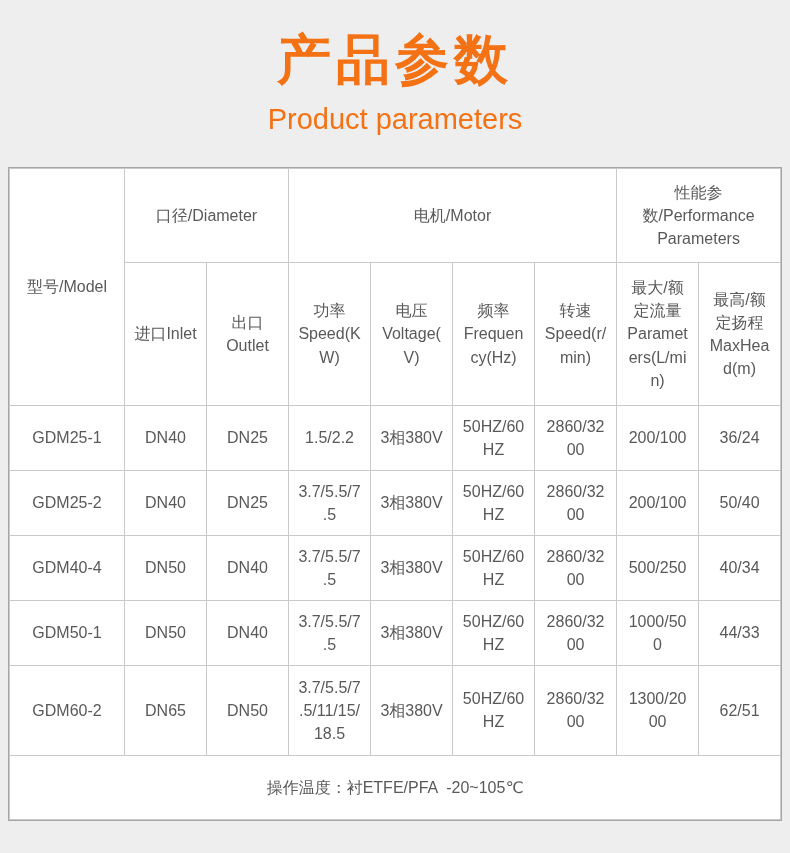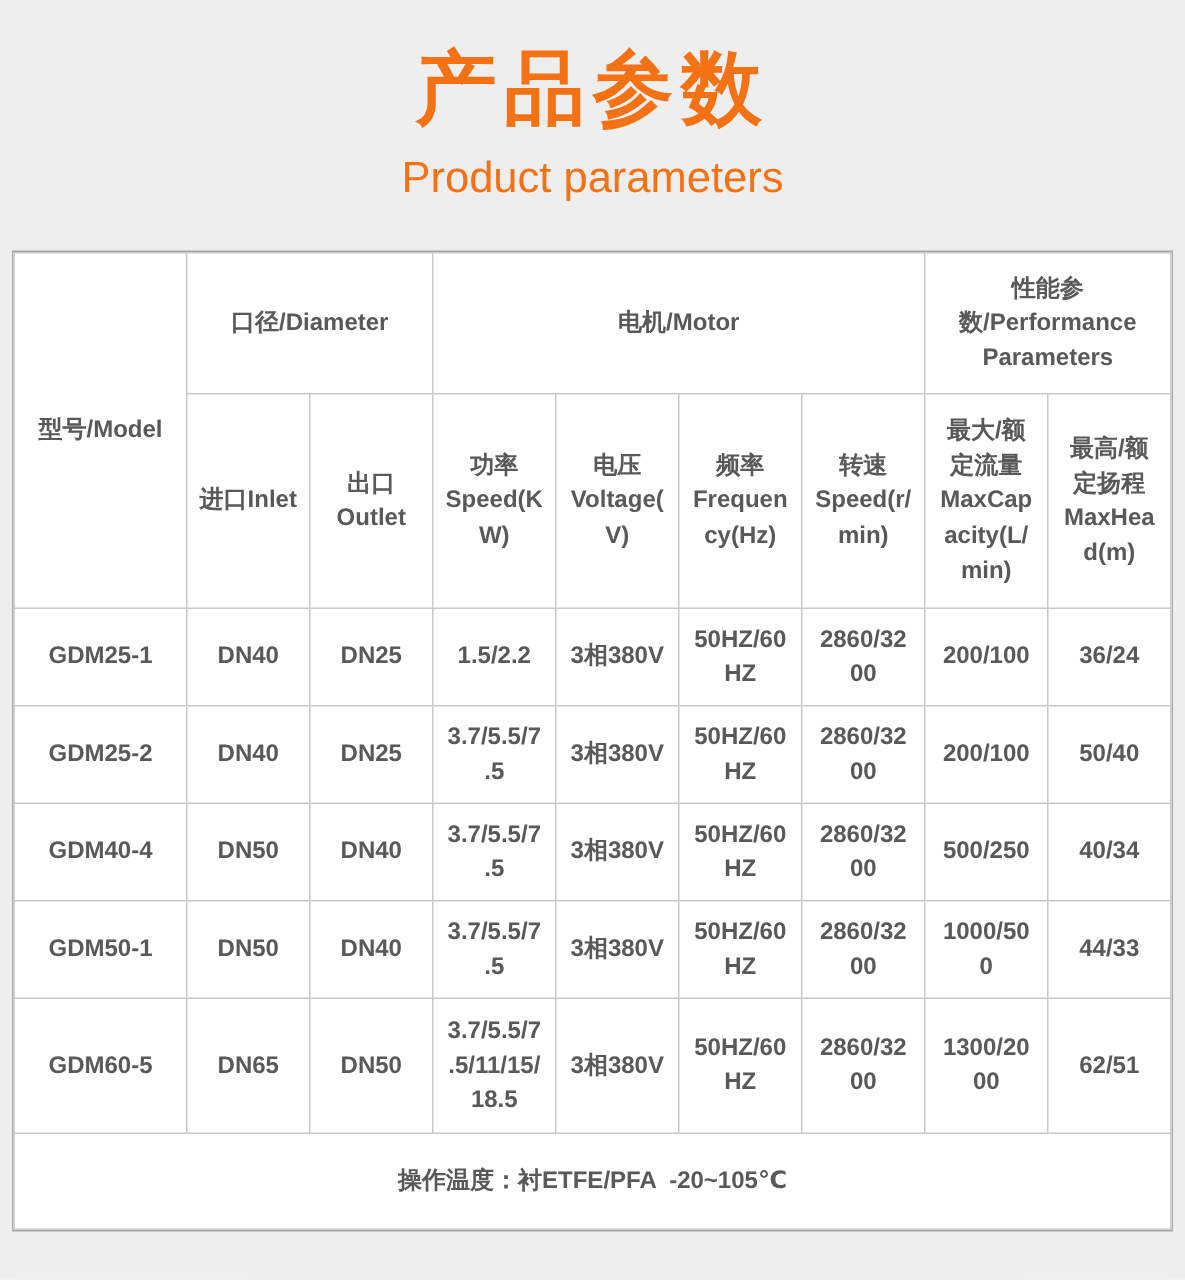--- a/index.html
+++ b/index.html
@@ -35,21 +35,21 @@
   table {
     border-collapse: collapse;
     table-layout: fixed;
     width: 100%;
     background: #ffffff;
   }
   col.c-model { width: 115px; }
   col.c-std { width: 82px; }
   th, td {
     border: 1px solid #c9c9c9;
-    font-weight: 700;
+    font-weight: 400;
     font-size: 16px;
     color: #595959;
     text-align: center;
     vertical-align: middle;
     padding: 4px 8px;
     line-height: 1.45;
     overflow-wrap: break-word;
     word-wrap: break-word;
   }
   tr.group-row th { height: 94px; }
@@ -85,21 +85,21 @@
           <th colspan="4">电机/Motor</th>
           <th colspan="2">性能参数/Performance Parameters</th>
         </tr>
         <tr class="sub-row">
           <th>进口Inlet</th>
           <th>出口 Outlet</th>
           <th>功率 Speed(KW)</th>
           <th>电压 Voltage(V)</th>
           <th>频率 Frequency(Hz)</th>
           <th>转速 Speed(r/min)</th>
-          <th>最大/额定流量 MaxCapacity(L/min)</th>
+          <th>最大/额定流量 Parameters(L/min)</th>
           <th>最高/额定扬程 MaxHead(m)</th>
         </tr>
 
         <tr class="data-row">
           <td>GDM25-1</td>
           <td>DN40</td>
           <td>DN25</td>
           <td>1.5/2.2</td>
           <td>3相380V</td>
           <td>50HZ/60HZ</td>
@@ -134,21 +134,21 @@
           <td>DN50</td>
           <td>DN40</td>
           <td>3.7/5.5/7.5</td>
           <td>3相380V</td>
           <td>50HZ/60HZ</td>
           <td>2860/3200</td>
           <td>1000/500</td>
           <td>44/33</td>
         </tr>
         <tr class="data-row tall">
-          <td>GDM60-5</td>
+          <td>GDM60-2</td>
           <td>DN65</td>
           <td>DN50</td>
           <td>3.7/5.5/7.5/11/15/18.5</td>
           <td>3相380V</td>
           <td>50HZ/60HZ</td>
           <td>2860/3200</td>
           <td>1300/2000</td>
           <td>62/51</td>
         </tr>
 

